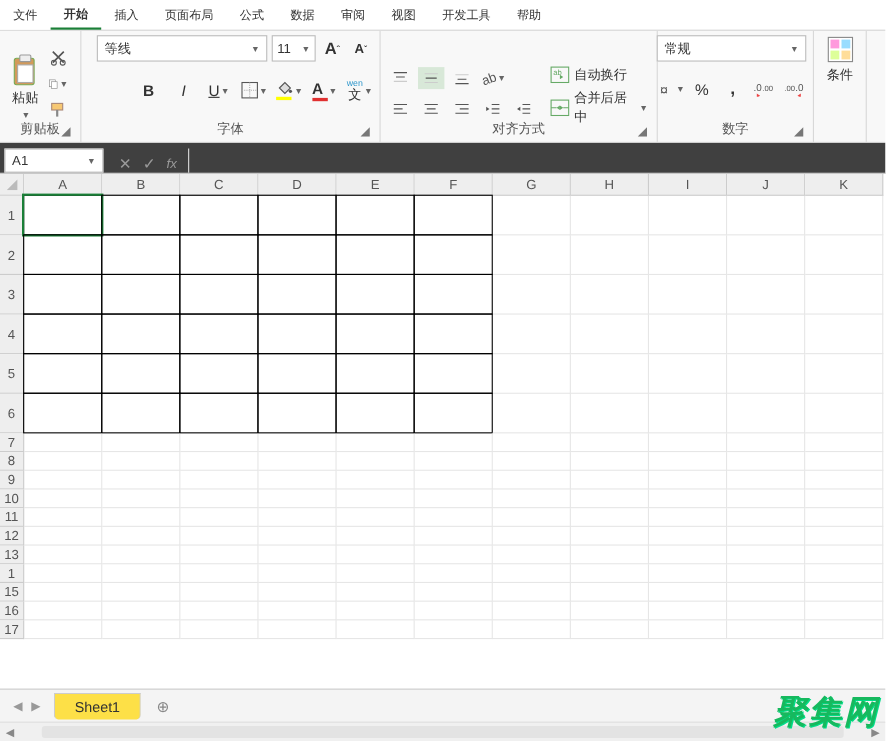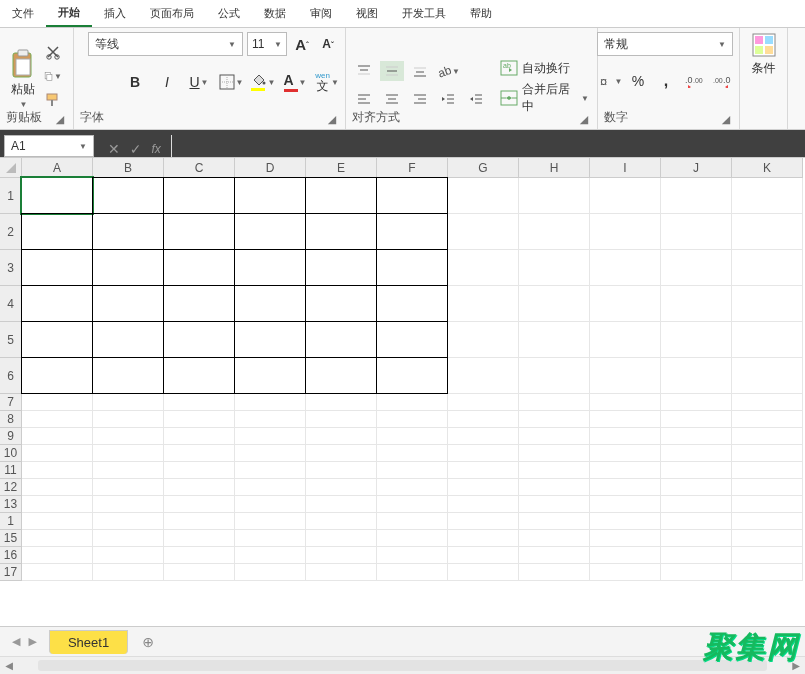--- a/index.html
+++ b/index.html
@@ -8,21 +8,21 @@
   
   .menubar { display: flex; height: 28px; align-items: stretch; border-bottom: 1px solid #ccc; background:#fff; }
   .menubar .tab { padding: 0 12px; display:flex; align-items:center; font-size: 11px; cursor: default; }
   .menubar .tab.active { border-bottom: 2px solid #1a7f37; font-weight:bold; }
   .menubar .tab.file { background:#fff; }
 
   
   .ribbon { display:flex; height: 102px; border-bottom: 1px solid #d0d0d0; background:#f8f8f8; }
   .group { border-right: 1px solid #d8d8d8; padding: 4px 6px 2px 6px; display:flex; flex-direction:column; justify-content:space-between; }
   .group-body { display:flex; align-items:flex-end; gap:4px; flex:1; }
-  .group-label { text-align:left; font-size:12px; color:#555; height:18px; position:relative; }
+  .group-label { text-align:center; font-size:12px; color:#555; height:18px; position:relative; }
   .group-label .launcher { position:absolute; right:0; bottom:1px; width:14px; height:14px; font-size:11px; color:#777; border:1px solid transparent; display:flex; align-items:center; justify-content:center; }
 
   
   .g-clip { width: 74px; }
   .paste-btn { display:flex; flex-direction:column; align-items:center; gap:2px; width:34px; }
   .paste-btn .icon { width:26px; height:30px; }
   .small-icons-col { display:flex; flex-direction:column; gap:6px; }
   .small-icon { width:18px; height:18px; display:flex; align-items:center; justify-content:center; }
 
   

